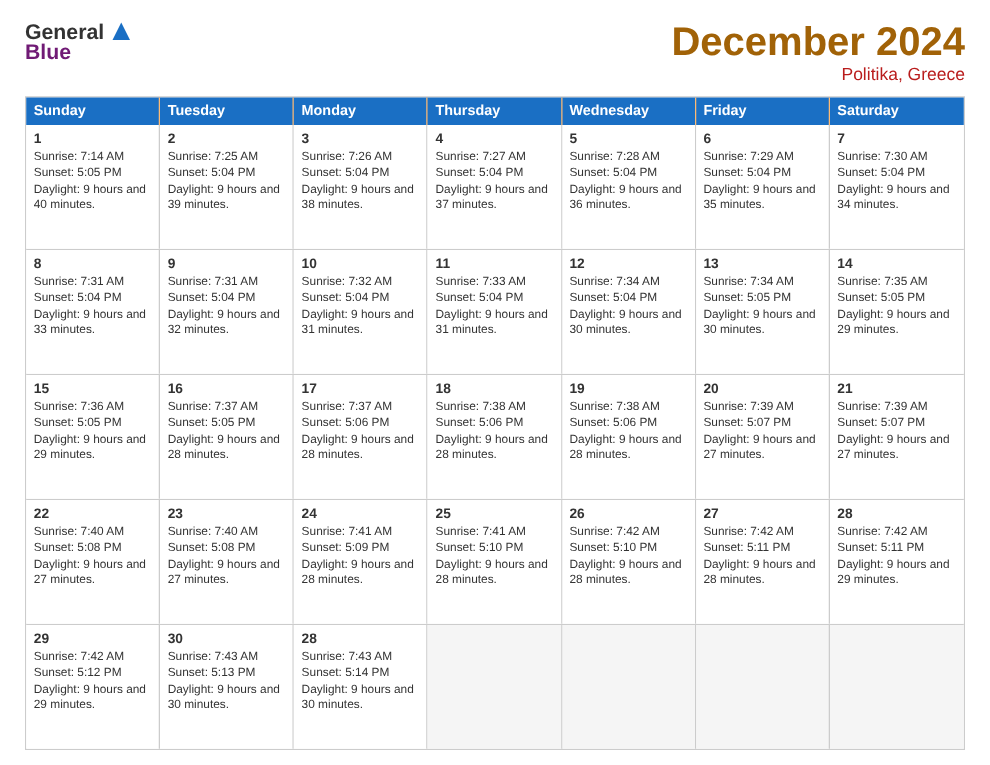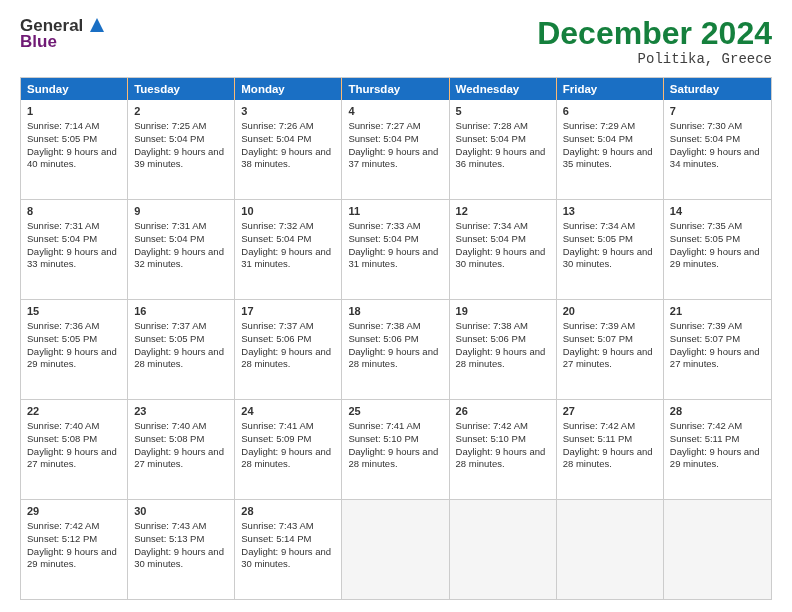--- a/index.html
+++ b/index.html
@@ -28,27 +28,26 @@
       align-items: center;
     }
     .logo-general { color: #333; }
     .logo-blue { color: #1a6fc4; }
     .title-area {
       text-align: right;
     }
     .month-title {
       font-size: 32px;
       font-weight: bold;
-      color: #15803d;
+      color: #a16207;
       line-height: 1.1;
     }
     .location {
       font-size: 14px;
-      color: #404040;
-      font-family: Liberation Mono, monospace;
+      color: #b91c1c;
     }
     .calendar {
       flex: 1;
       display: flex;
       flex-direction: column;
       border: 1px solid #ccc;
     }
     .cal-header {
       display: grid;
       grid-template-columns: repeat(7, 1fr);

